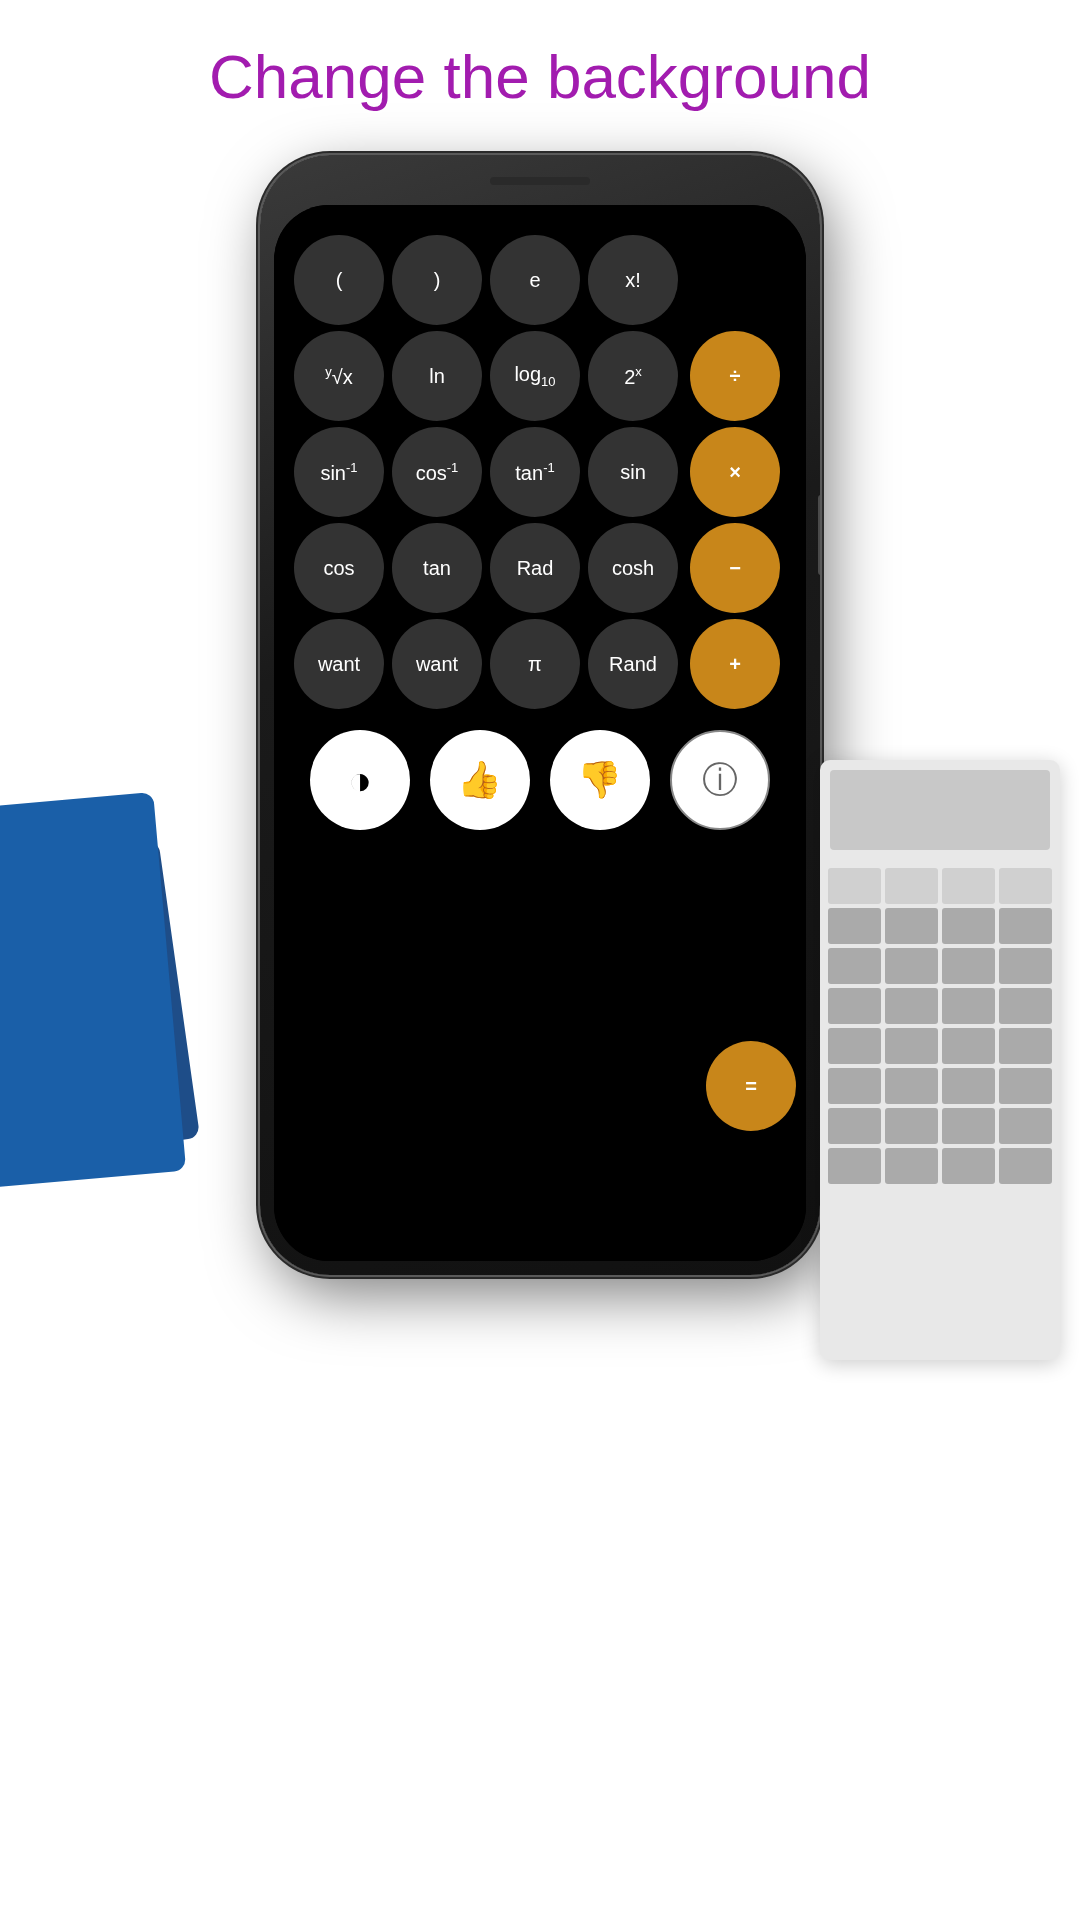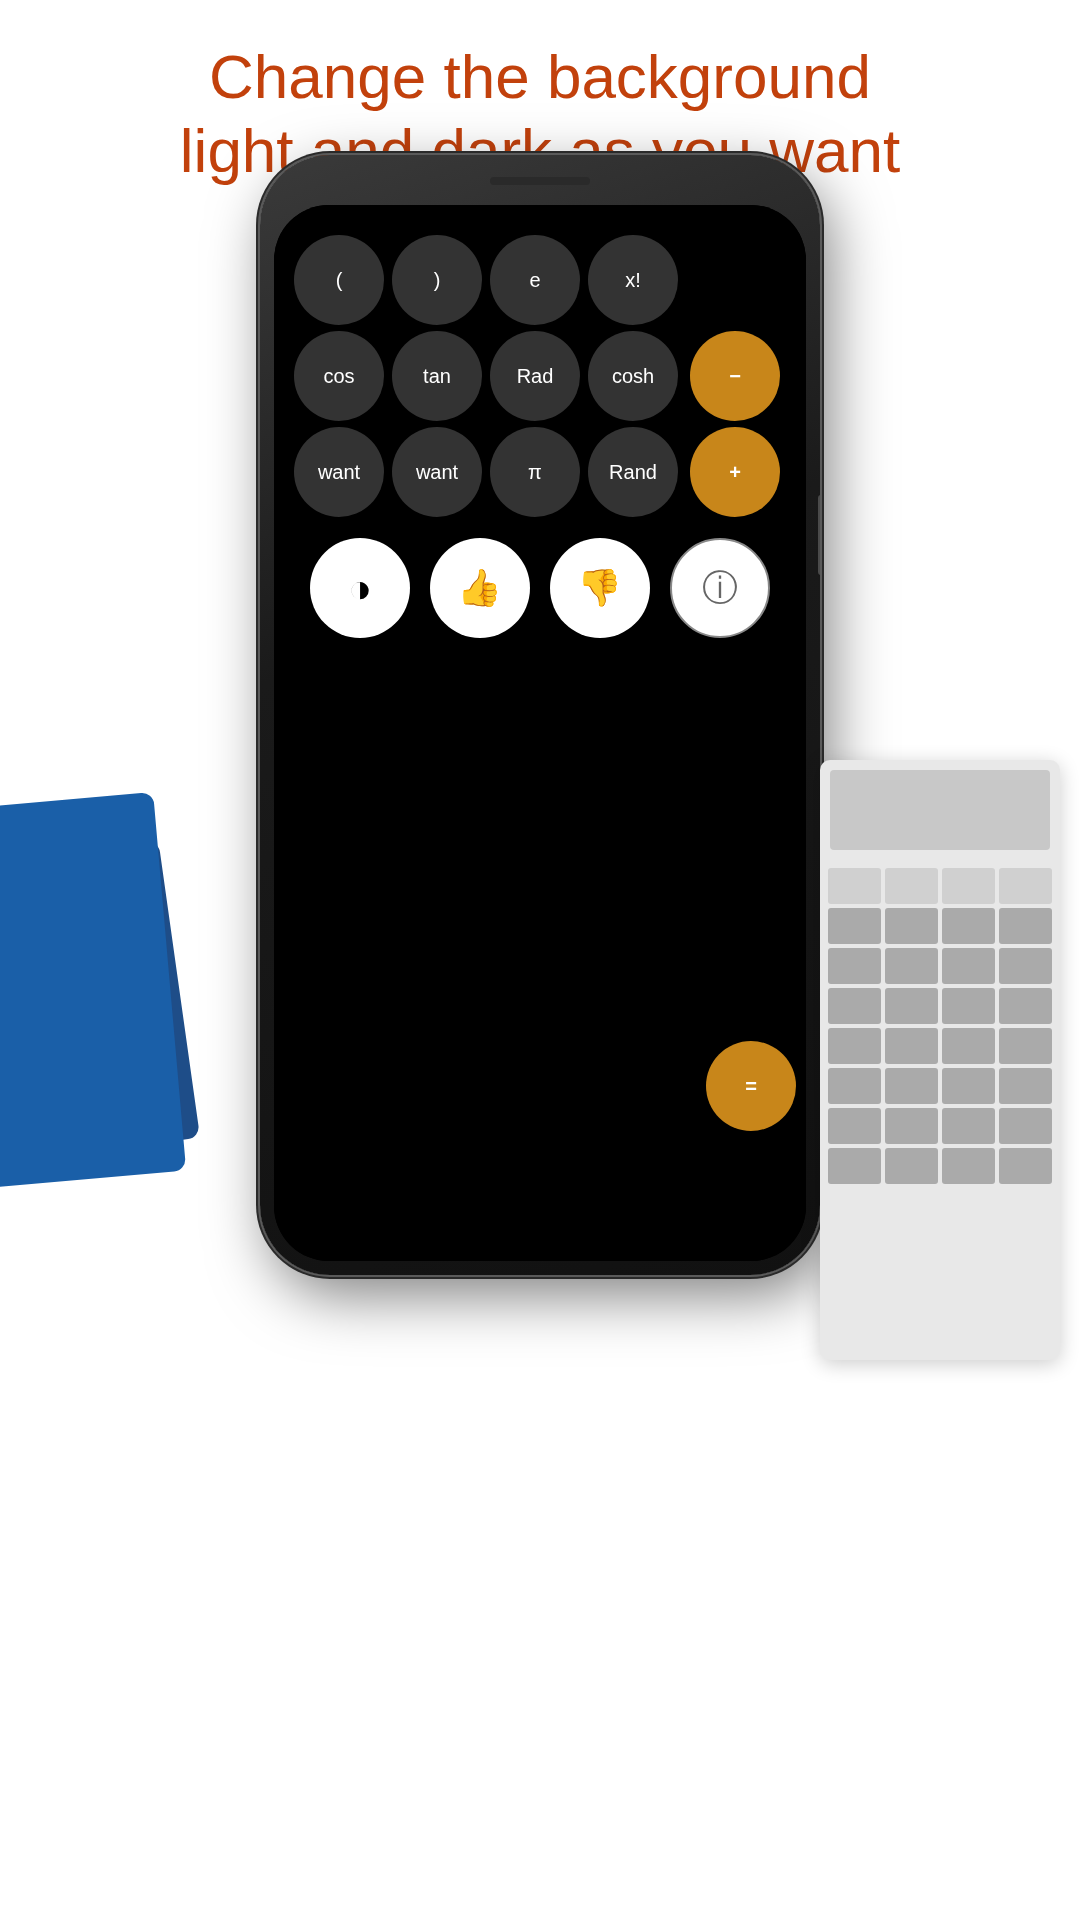--- a/index.html
+++ b/index.html
@@ -10,21 +10,21 @@
       font-family: 'Arial', sans-serif;
       overflow: hidden;
       position: relative;
     }
 
     
     .header-text {
       text-align: center;
       font-size: 62px;
       font-weight: 400;
-      color: #c2410c;
+      color: #a21caf;
       line-height: 1.2;
       padding: 40px 80px 20px;
     }
 
     
     .phone-wrapper {
       position: absolute;
       top: 155px;
       left: 50%;
       transform: translateX(-50%);
@@ -276,21 +276,20 @@
       <div class="lc-key"></div>
     <div class="lc-key"></div>
       <div class="lc-key"></div>
       <div class="lc-key"></div>
       <div class="lc-key"></div>
   </div>
 </div>
 
 <div class="header-text">
   <span>Change the background</span><br>
-  <span>light and dark as you want</span>
 </div>
 
 <div class="phone-wrapper">
   <div class="phone-body">
     <div class="speaker"></div>
     <div class="side-btn-right"></div>
 
     <div class="phone-screen">
 
       <div class="calc-content">
@@ -305,21 +304,57 @@
           <div class="calc-btn">
             <span class="btn-text">e</span>
           </div>
           <div class="calc-btn">
             <span class="btn-text">x!</span>
           </div>
         </div>
 
 
 
-
+        <div class="calc-row">
+          <div class="calc-btn">
+            <span class="btn-text"><sup>y</sup>√x</span>
+          </div>
+          <div class="calc-btn">
+            <span class="btn-text">ln</span>
+          </div>
+          <div class="calc-btn">
+            <span class="btn-text">log<sub>10</sub></span>
+          </div>
+          <div class="calc-btn">
+            <span class="btn-text">2<sup>x</sup></span>
+          </div>
+
+          <div class="calc-btn orange" style="margin-left:4px;">
+            <span class="btn-text">÷</span>
+          </div>
+        </div>
+
+        <div class="calc-row">
+          <div class="calc-btn">
+            <span class="btn-text">sin<sup>-1</sup></span>
+          </div>
+          <div class="calc-btn">
+            <span class="btn-text">cos<sup>-1</sup></span>
+          </div>
+          <div class="calc-btn">
+            <span class="btn-text">tan<sup>-1</sup></span>
+          </div>
+          <div class="calc-btn">
+            <span class="btn-text">sin</span>
+          </div>
+
+          <div class="calc-btn orange" style="margin-left:4px;">
+            <span class="btn-text">×</span>
+          </div>
+        </div>
 
         <div class="calc-row">
           <div class="calc-btn">
             <span class="btn-text">cos</span>
           </div>
           <div class="calc-btn">
             <span class="btn-text">tan</span>
           </div>
           <div class="calc-btn">
             <span class="btn-text">Rad</span>

